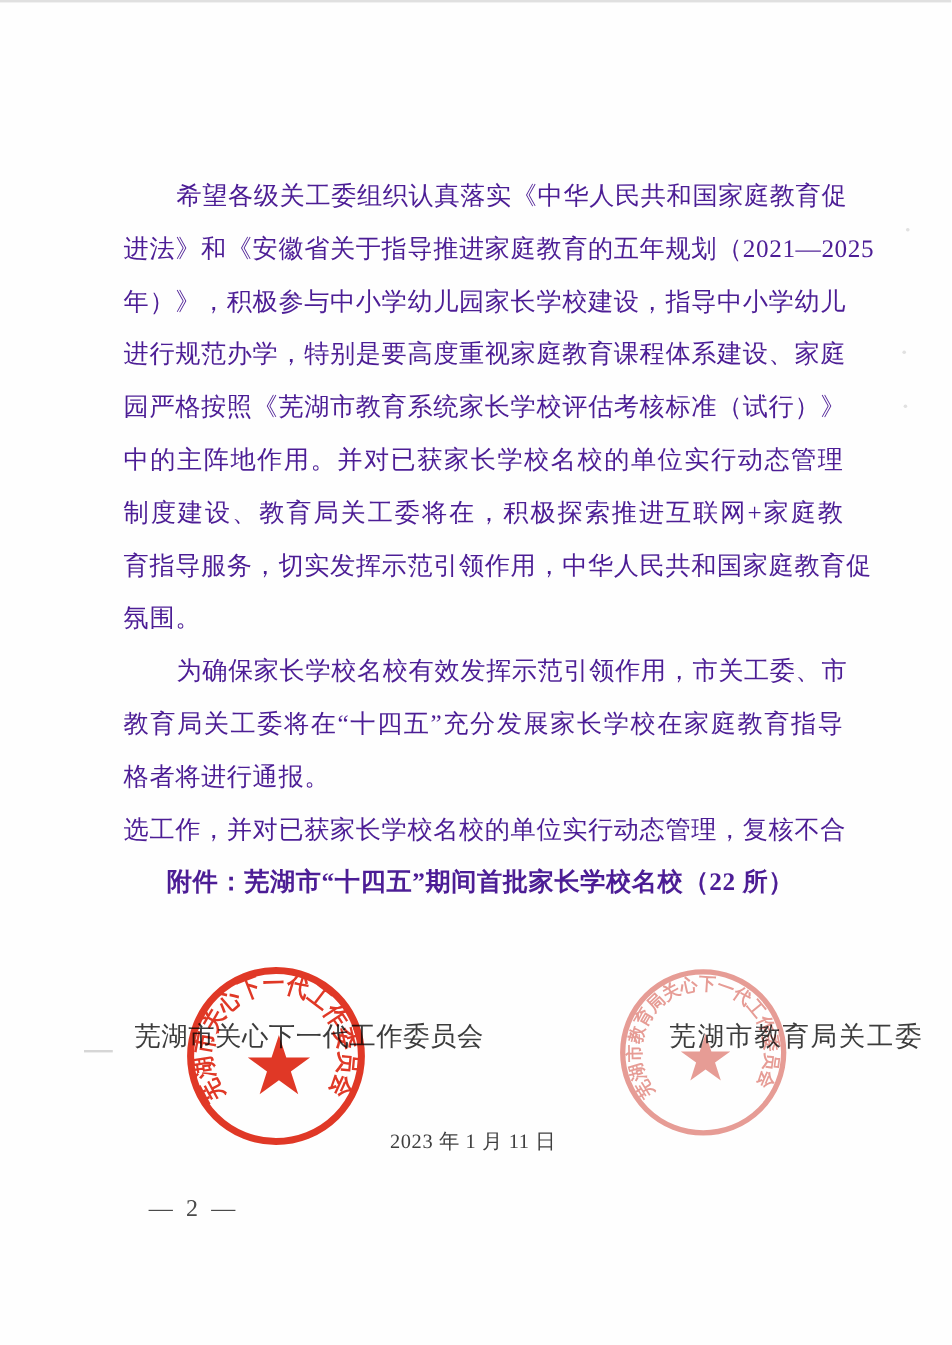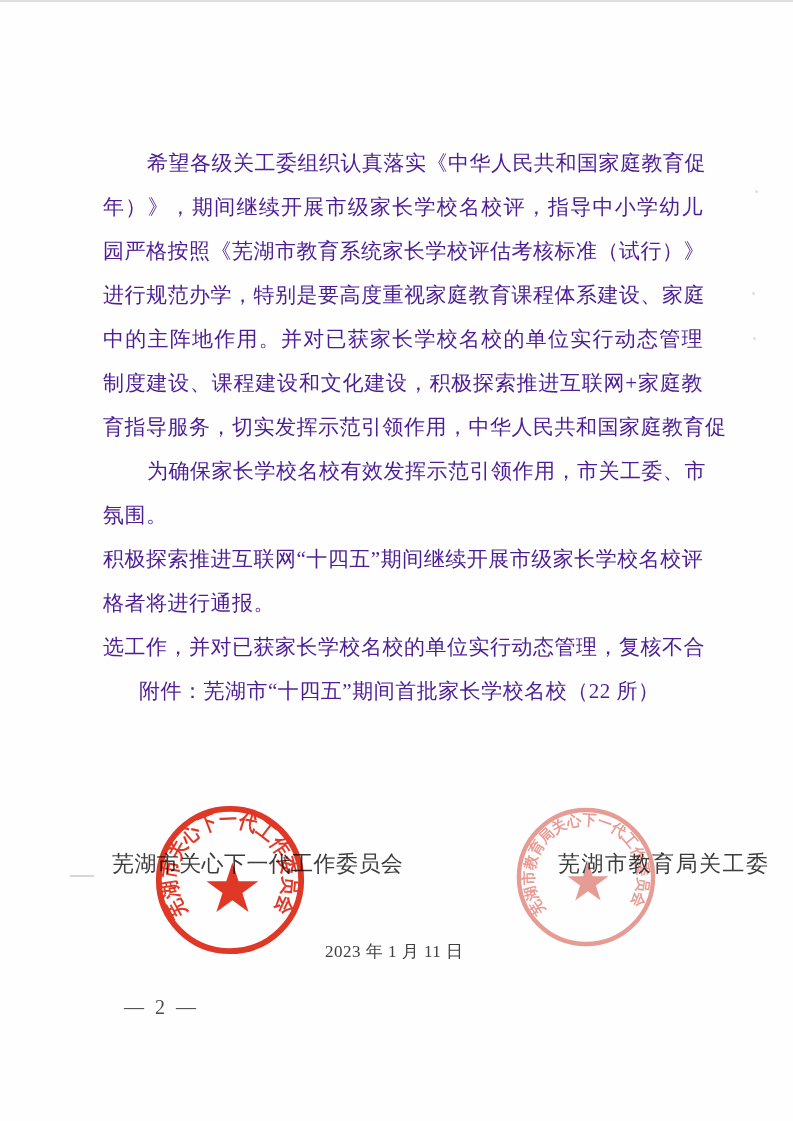--- a/index.html
+++ b/index.html
@@ -20,21 +20,21 @@
 
   .body-text{
     position:absolute;left:103px;top:141px;width:600px;
     font-size:21px;line-height:44px;
     color:#4c1d95;
     letter-spacing:.5px;
   }
   .line{height:44px;white-space:nowrap;}
   .fill{text-align:justify;text-align-last:justify;}
   .indent{padding-left:44px;}
-  .indent-sm{padding-left:36px;}
+  .indent-sm{padding-left:36px;font-weight:bold;}
 
   .org{
     position:absolute;top:852px;
     font-size:22px;line-height:24px;
     color:#3c3c3c;white-space:nowrap;
   }
   .org-left{left:112px;letter-spacing:0.4px;}
   .org-right{left:510px;letter-spacing:1.5px;margin-left:48px;}
 
   .date-line{
@@ -63,29 +63,30 @@
 
 <div class="page">
   <div class="edge-top"></div>
   <div class="artifact dash-left"></div>
   <div class="artifact speck1"></div>
   <div class="artifact speck2"></div>
   <div class="artifact speck3"></div>
 
   <div class="body-text">
     <div class="line fill indent">希望各级关工委组织认真落实《中华人民共和国家庭教育促</div>
-    <div class="line fill">年）》，期间继续开展市级家长学校名校评，指导中小学幼儿</div>
+    <div class="line fill">进法》和《安徽省关于指导推进家庭教育的五年规划（2021—2025</div>
+    <div class="line fill">年）》，积极参与中小学幼儿园家长学校建设，指导中小学幼儿</div>
+    <div class="line fill">进行规范办学，特别是要高度重视家庭教育课程体系建设、家庭</div>
     <div class="line fill">园严格按照《芜湖市教育系统家长学校评估考核标准（试行）》</div>
-    <div class="line fill">进行规范办学，特别是要高度重视家庭教育课程体系建设、家庭</div>
     <div class="line fill">中的主阵地作用。并对已获家长学校名校的单位实行动态管理</div>
-    <div class="line fill">制度建设、课程建设和文化建设，积极探索推进互联网+家庭教</div>
+    <div class="line fill">制度建设、教育局关工委将在，积极探索推进互联网+家庭教</div>
     <div class="line fill">育指导服务，切实发挥示范引领作用，中华人民共和国家庭教育促</div>
+    <div class="line">氛围。</div>
     <div class="line fill indent">为确保家长学校名校有效发挥示范引领作用，市关工委、市</div>
-    <div class="line">氛围。</div>
-    <div class="line fill">积极探索推进互联网“十四五”期间继续开展市级家长学校名校评</div>
+    <div class="line fill">教育局关工委将在“十四五”充分发展家长学校在家庭教育指导</div>
     <div class="line">格者将进行通报。</div>
     <div class="line fill">选工作，并对已获家长学校名校的单位实行动态管理，复核不合</div>
     <div class="line indent-sm">附件：芜湖市“十四五”期间首批家长学校名校（22 所）</div>
   </div>
 
   <div class="org org-left">芜湖市关心下一代工作委员会</div>
   <div class="org org-right">芜湖市教育局关工委</div>
 
   <svg class="seal seal-left" viewBox="0 0 160 160" aria-hidden="true">
     <circle class="ring" cx="80" cy="80" r="73"></circle>

